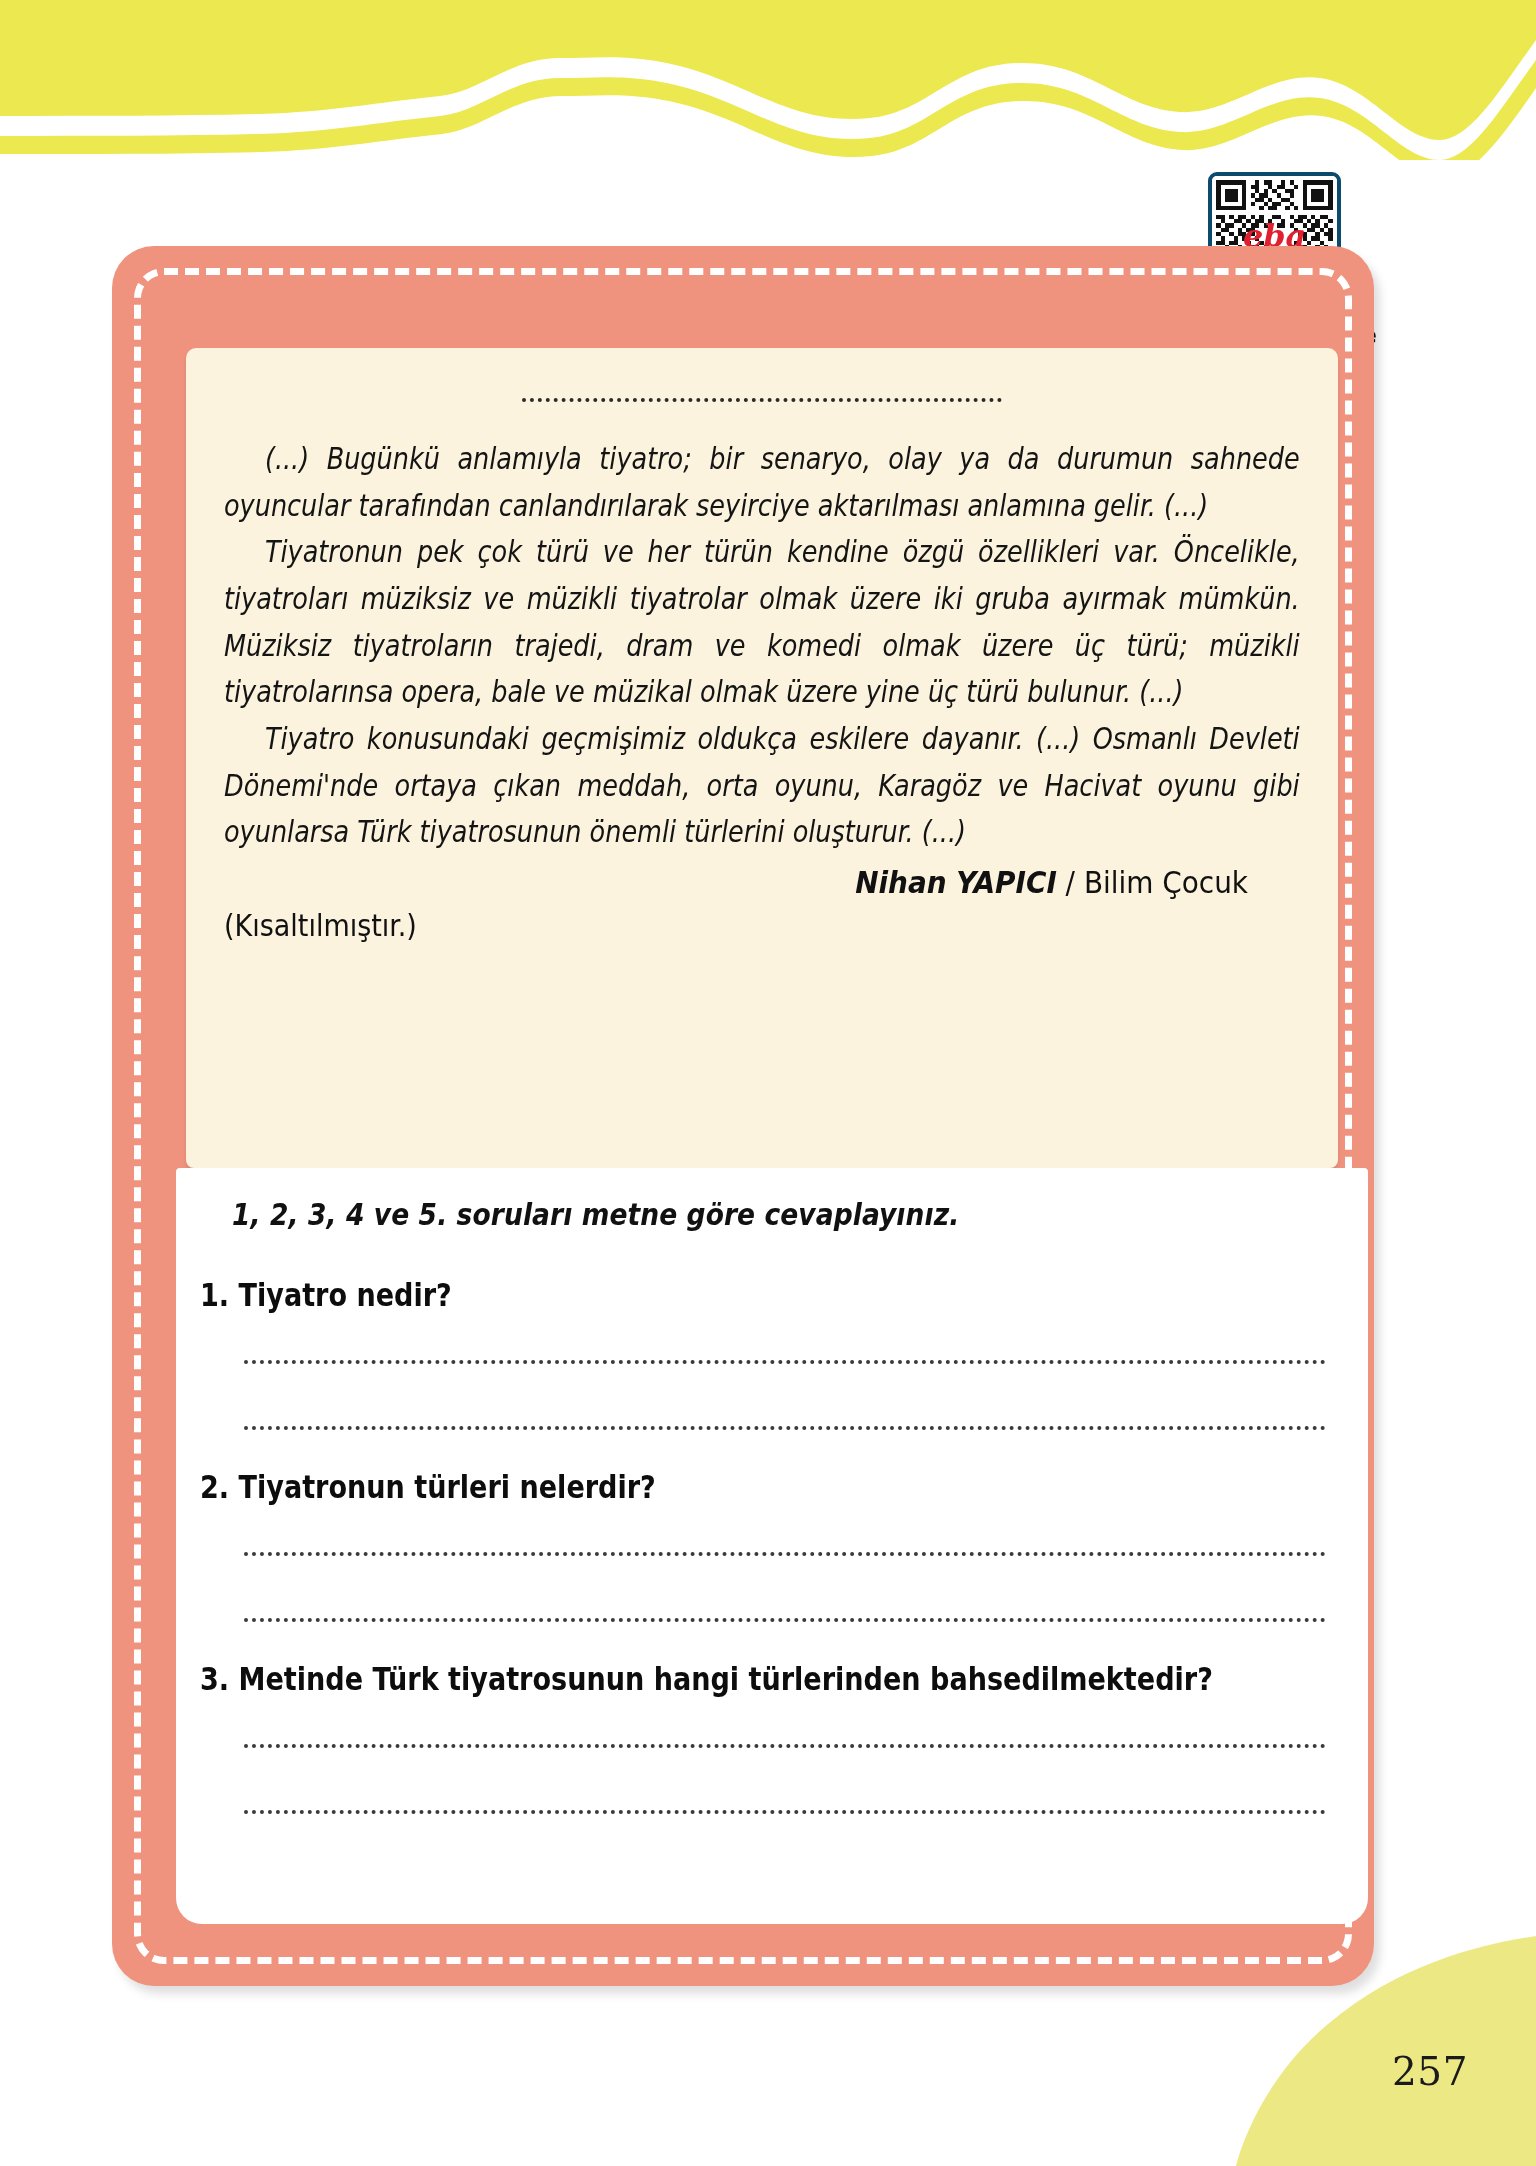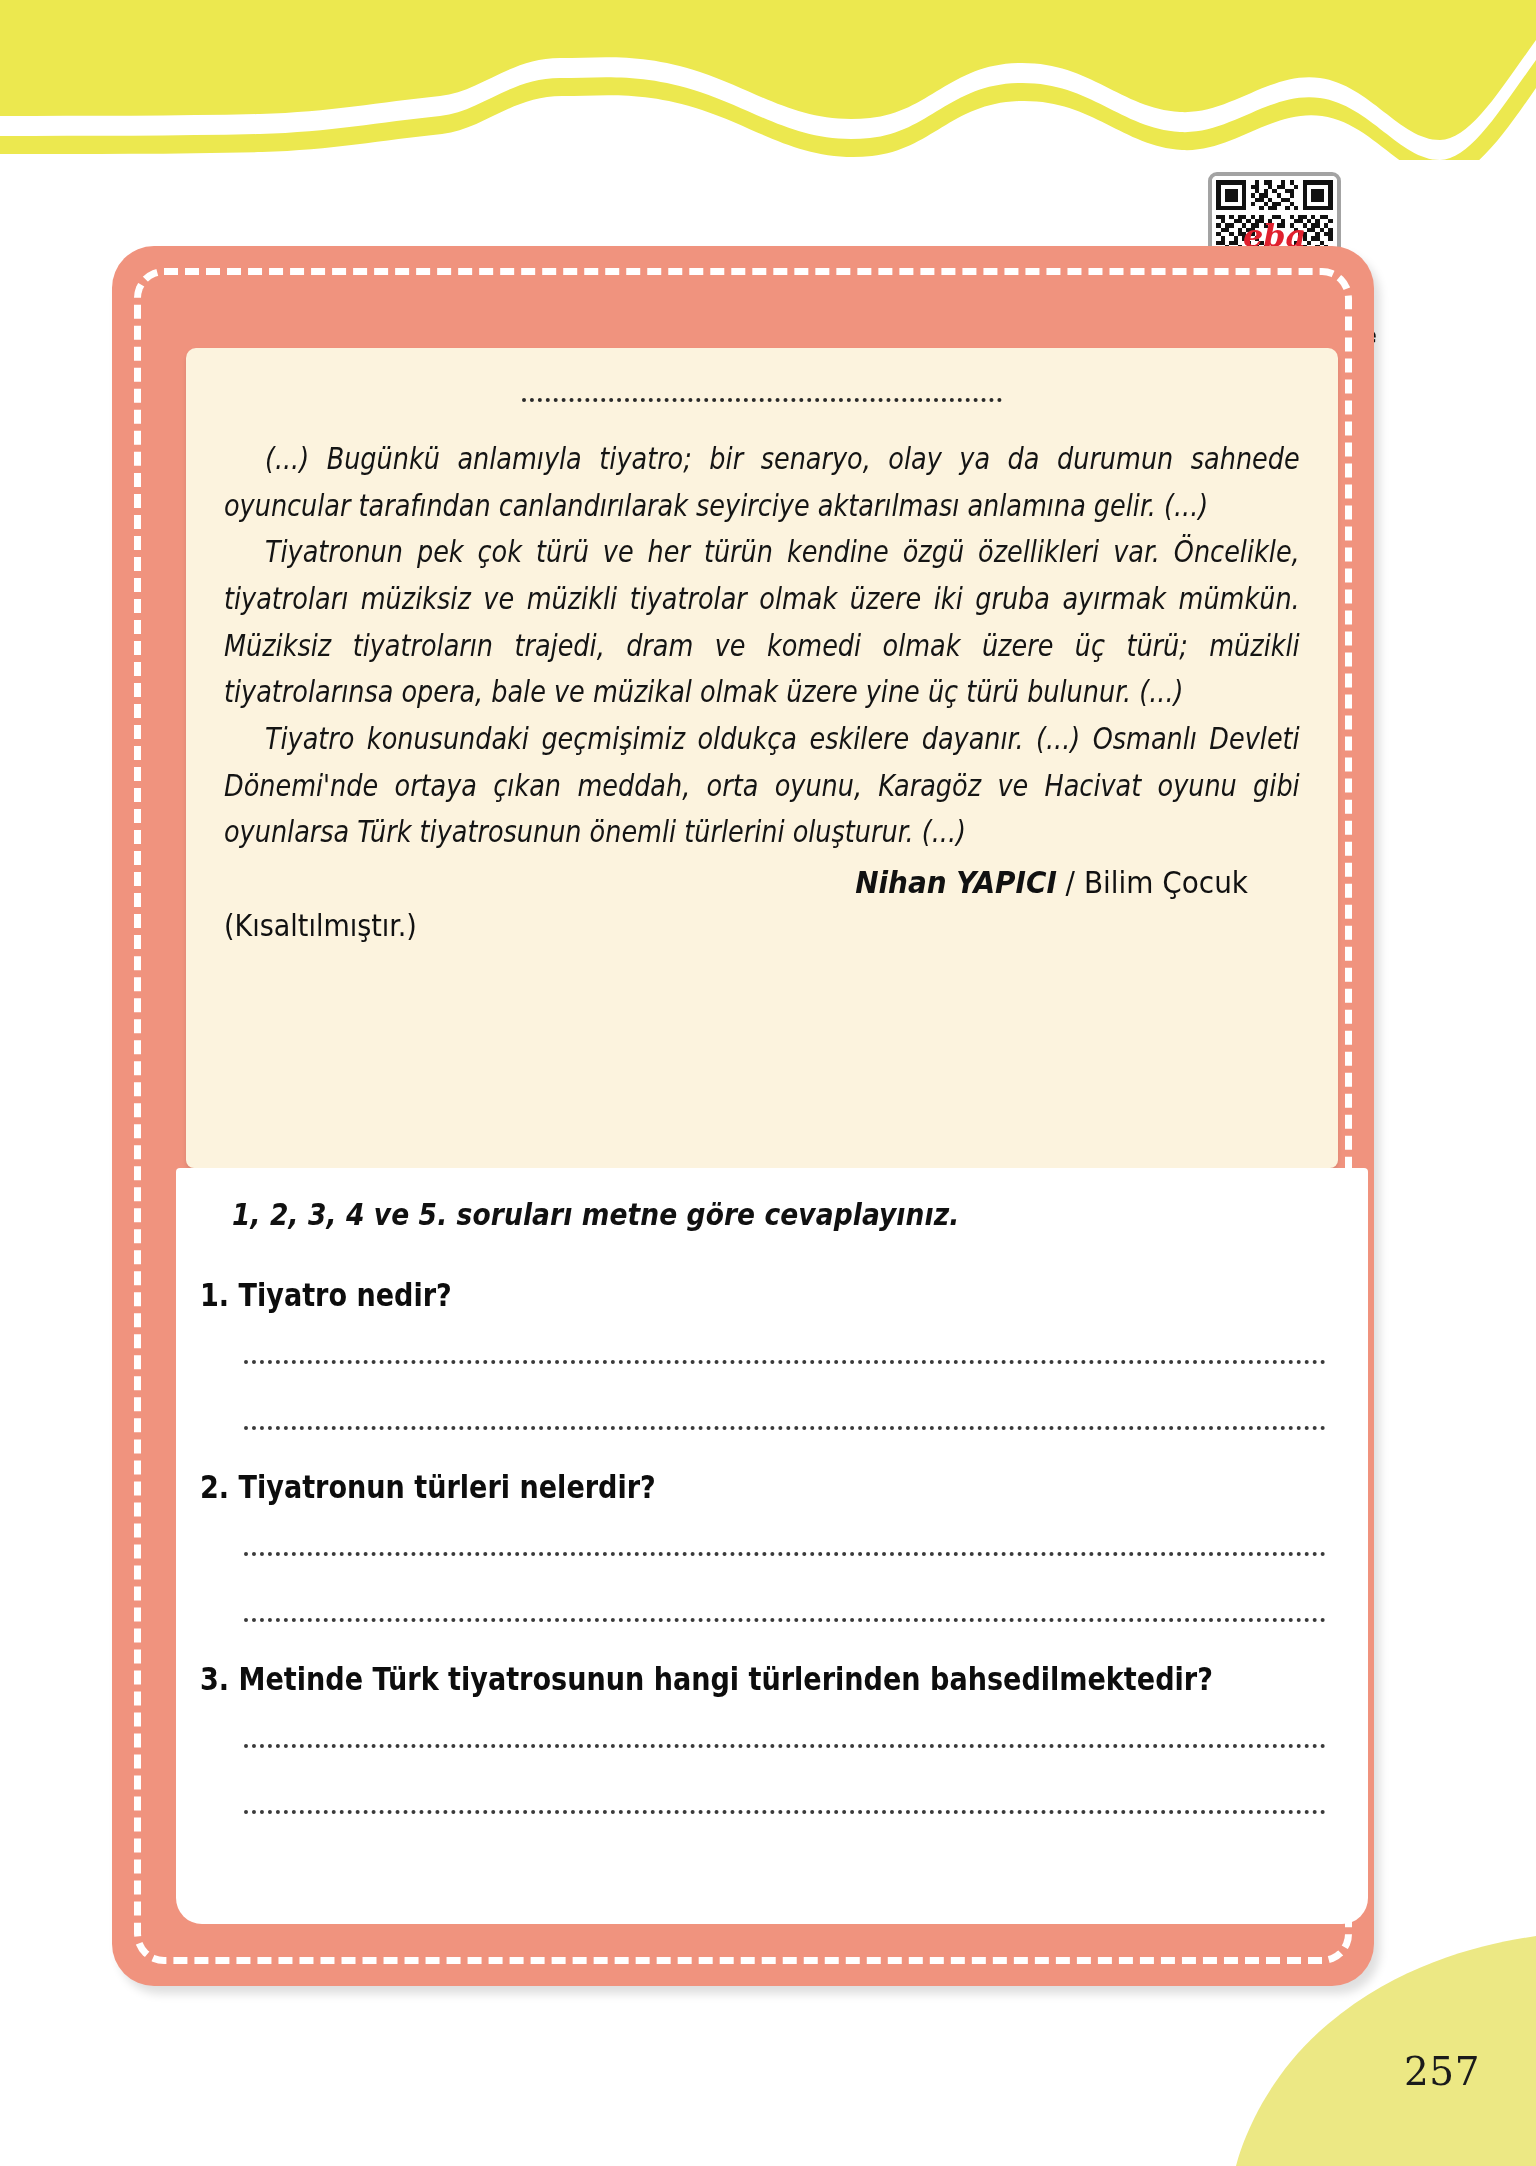--- a/index.html
+++ b/index.html
@@ -32,21 +32,21 @@
   .bottom-blob {
     position: absolute;
     right: 0;
     bottom: 0;
     width: 300px;
     height: 230px;
     pointer-events: none;
   }
   .page-number {
     position: absolute;
-    right: 56px;
+    right: 68px;
     bottom: 72px;
     font-family: "DejaVu Serif", serif;
     font-size: 39px;
     color: #1b1b1b;
     letter-spacing: 0.5px;
   }
 
   
   .card {
     position: absolute;
@@ -99,21 +99,21 @@
   }
 
   
   .qr-wrap {
     position: absolute;
     left: 1208px;
     top: 172px;
     width: 133px;
     height: 133px;
     background: #ffffff;
-    border: 4px solid #a3a3a3;
+    border: 4px solid #0c4a6e;
     border-radius: 9px;
     overflow: hidden;
     text-align: center;
   }
   .qr-wrap svg { display: block; }
   .qr-label {
     position: absolute;
     left: 1186px;
     top: 322px;
     width: 180px;

